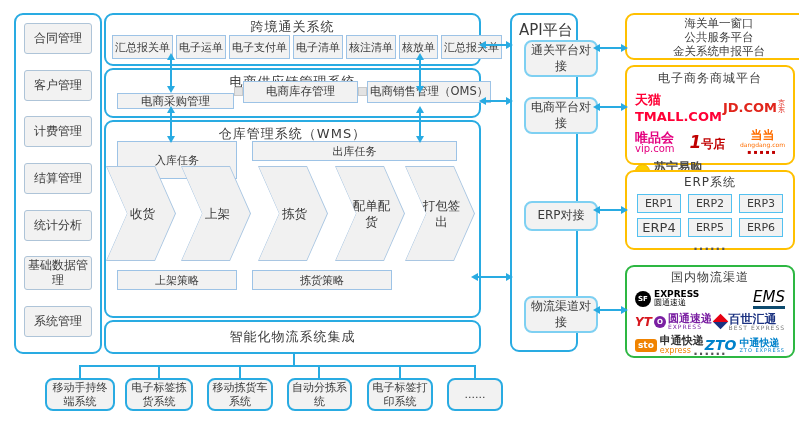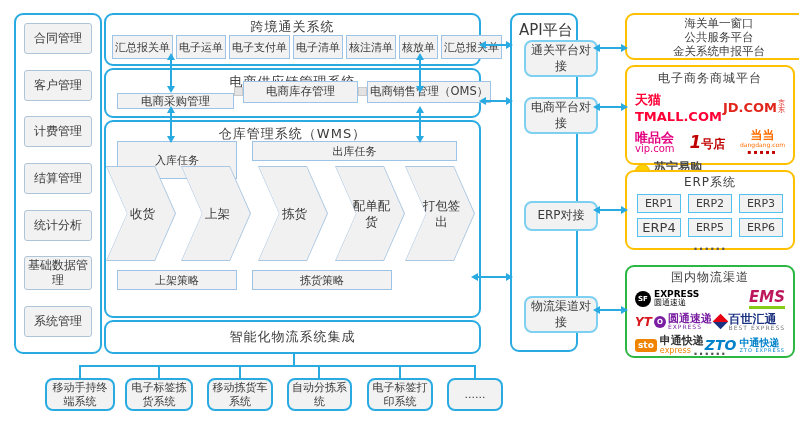--- a/index.html
+++ b/index.html
@@ -70,22 +70,22 @@
   .sn-main { font-size:12px; font-weight:bold; color:#4A4A4A; }
   .sn-sub { font-size:8px; color:#999; }
   .dots { font-size:12px; font-weight:bold; color:#555; letter-spacing:1px; }
 
   .sf-wrap { display:flex; align-items:center; gap:3px; }
   .sf-badge { width:16px; height:16px; border-radius:50%; background:#000; color:#fff; font-size:7px;
               font-weight:bold; display:flex; align-items:center; justify-content:center; }
   .sf-col { display:flex; flex-direction:column; line-height:1.05; }
   .sf-main { font-size:9px; font-weight:bold; color:#000; }
   .sf-sub { font-size:8px; color:#000; }
-  .ems { font-size:15px; font-weight:bold; font-style:italic; color:#be185d;
-         border-bottom:3px solid #84cc16; line-height:1.1; }
+  .ems { font-size:15px; font-weight:normal; font-style:italic; color:#000000;
+         border-bottom:3px solid #0c4a6e; line-height:1.1; }
   .yto-wrap { display:flex; align-items:center; gap:2px; }
   .yto-badge { font-size:12px; font-weight:bold; font-style:italic; color:#D71920; }
   .yto-globe { width:12px; height:12px; border-radius:50%; background:#7A1FA2; color:#fff; font-size:7px;
                display:flex; align-items:center; justify-content:center; font-weight:bold; }
   .yto-col { display:flex; flex-direction:column; line-height:1; }
   .yto-main { font-size:11px; font-weight:bold; color:#7A1FA2; }
   .yto-sub { font-size:6px; color:#7A1FA2; letter-spacing:1px; }
   .best-wrap { display:flex; align-items:center; gap:3px; }
   .best-diamond { width:11px; height:11px; transform:rotate(45deg);
                   background:linear-gradient(135deg,#E60012 50%,#1B3281 50%); }

